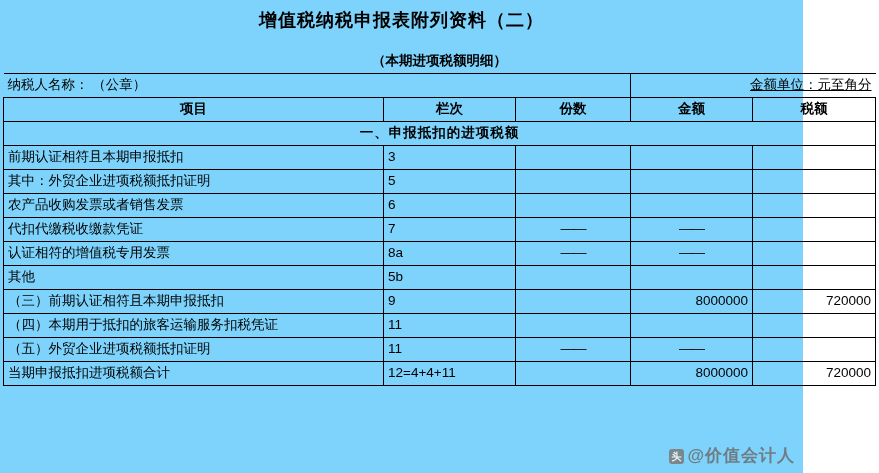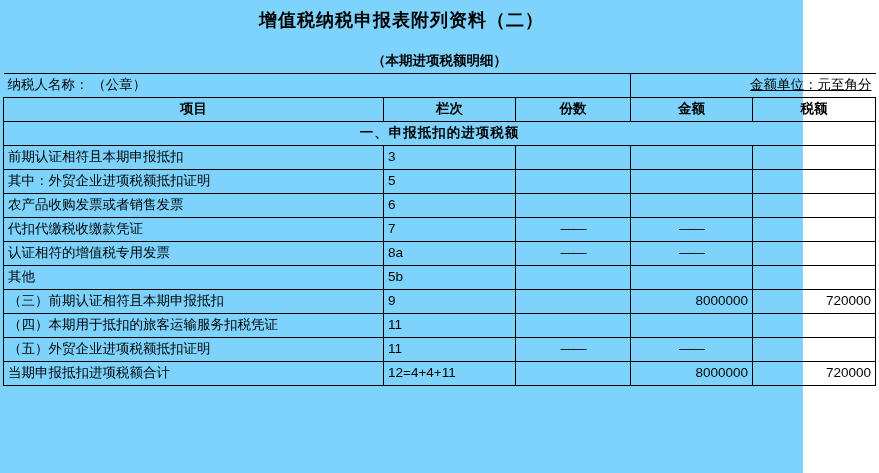--- a/index.html
+++ b/index.html
@@ -256,14 +256,17 @@
       <tr>
         <td class="item-cell bold">当期申报抵扣进项税额合计</td>
         <td class="code">12=4+4+11</td>
         <td class="center"></td>
         <td class="num">8000000</td>
         <td class="num">720000</td>
       </tr>
     </tbody>
   </table>
 
+  <div class="watermark">
+    <span class="wm-logo">头</span><span>@价值会计人</span>
+  </div>
 
 </div>
 
 </body></html>

